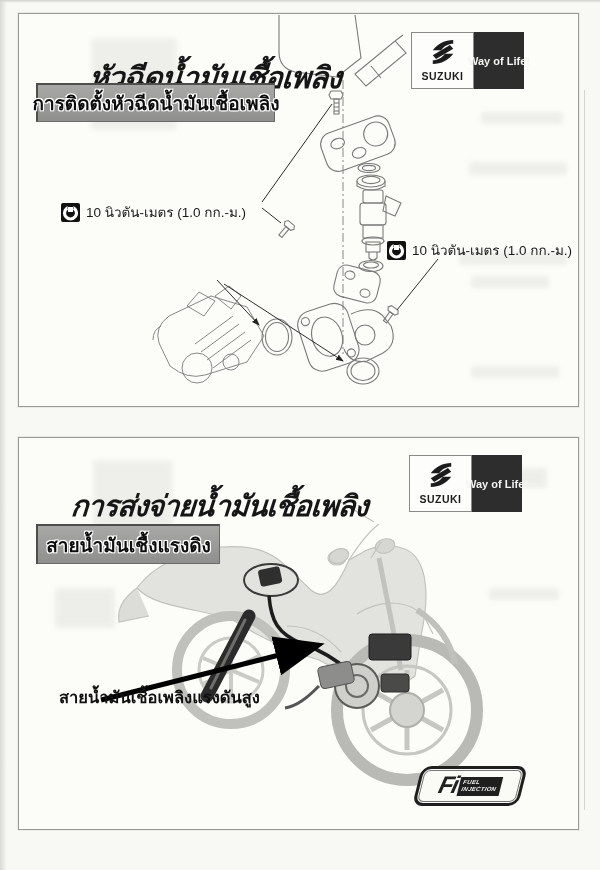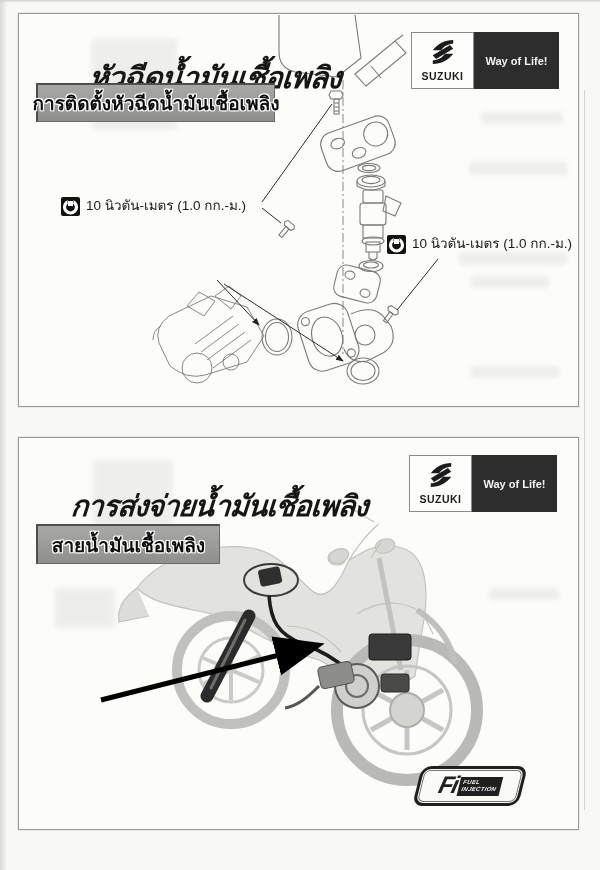--- a/index.html
+++ b/index.html
@@ -42,27 +42,27 @@
   .sec-head1{left:17px;top:69px;width:236px;height:36px;font-size:19px;}
   .sec-head2{left:17px;top:86px;width:181px;height:37px;font-size:19px;}
 
   .suzuki-logo{position:absolute;display:flex;height:57px;}
   .suzuki-logo .sbox{
     width:61px;background:#fdfdfb;border:1px solid #8a8a88;
     display:flex;flex-direction:column;align-items:center;justify-content:center;gap:5px;
   }
   .suzuki-logo .sbox .wordmark{font-size:10.5px;font-weight:bold;letter-spacing:.5px;color:#1c1c1c;}
   .suzuki-logo .wol{
-    width:85px;background:#2d2d2d;color:#f4f4f2;font-size:11px;font-weight:bold;
+    width:50px;background:#2d2d2d;color:#f4f4f2;font-size:11px;font-weight:bold;
     display:flex;align-items:center;justify-content:center;white-space:nowrap;
   }
   .logo-p1{left:392px;top:18px;}
   .logo-p2{left:390px;top:17px;}
 
-  .torque{position:absolute;display:flex;align-items:flex-end;gap:6px;white-space:nowrap;}
+  .torque{position:absolute;display:flex;align-items:center;gap:6px;white-space:nowrap;margin-top:7px;}
   .torque .tlabel{font-size:13.5px;color:#1a1a1a;}
   .torque-left{left:42px;top:180px;}
   .torque-right{left:368px;top:218px;}
   .ticon{width:19px;height:19px;display:inline-block;flex:0 0 auto;}
 
   .note{position:absolute;left:77px;top:230px;font-size:16px;font-weight:bold;
     color:#141414;line-height:1.55;white-space:nowrap;}
 
   .hose-label{position:absolute;left:40px;top:246px;font-size:16.5px;font-weight:bold;
     color:#101010;white-space:nowrap;}
@@ -328,22 +328,23 @@
             <path d="M23,1 C14,1 6,5 1,12 L10,12 C13,7.5 18,5 23,5 Z"></path>
             <path d="M1,27 C10,27 18,23 23,16 L14,16 C11,20.5 6,23 1,23 Z"></path>
             <path d="M19.5,6.5 L23,10.5 L4.5,21.5 L1,17.5 Z"></path>
           </g>
         </svg>
         <span class="wordmark">SUZUKI</span>
       </div>
       <div class="wol">Way of Life!</div>
     </div>
 
-    <div class="sec-head sec-head2">สายน้ำมันเชื้อเพลิง</div>
-
+    <div class="sec-head sec-head2">สายน้ำมันเชื้งแรงดิง</div>
+
+    <div class="hose-label">สายน้ำมันเชื้อเพลิงแรงดันสูง</div>
 
     <div class="fi-logo">
       <span class="fi-mark">Fi</span>
       <span class="fi-tag">
         <span>FUEL</span><br>
         <span>INJECTION</span>
       </span>
     </div>
   </section>
 

